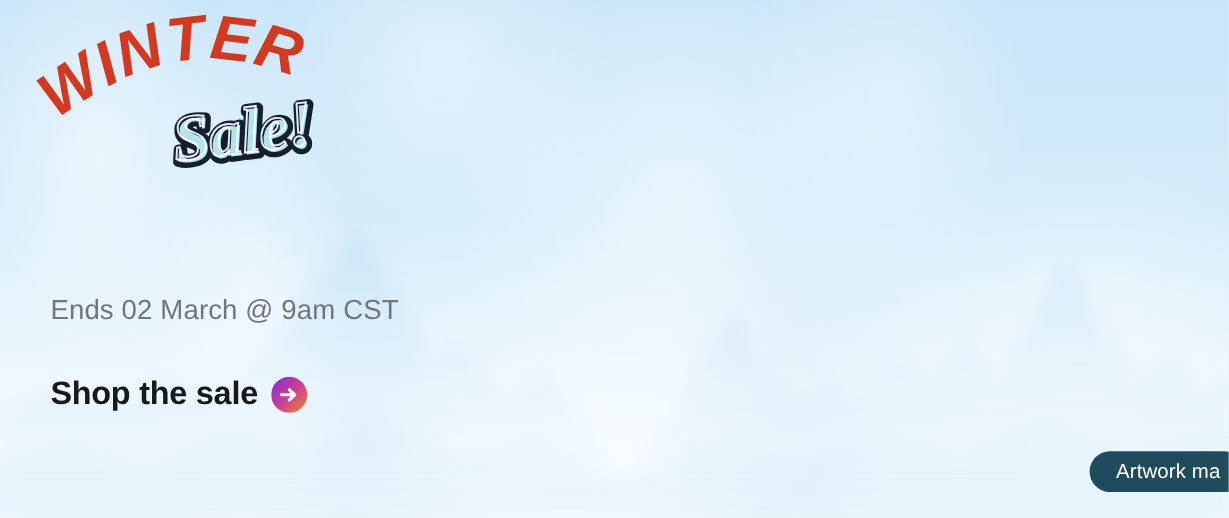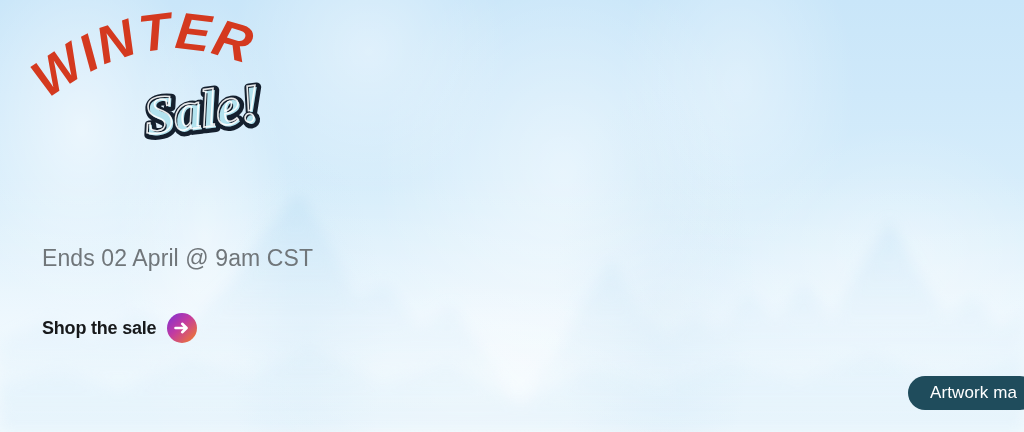--- a/index.html
+++ b/index.html
@@ -101,21 +101,21 @@
     position: absolute;
     left: 42px;
     top: 313px;
     display: inline-flex;
     align-items: center;
     gap: 11px;
     text-decoration: none;
     cursor: pointer;
   }
   .cta-label {
-    font-size: 18px;
+    font-size: 27px;
     font-weight: 700;
     letter-spacing: -0.2px;
     color: #17191b;
     white-space: nowrap;
   }
   .cta-arrow {
     width: 30px;
     height: 30px;
     display: block;
     flex: 0 0 auto;
@@ -184,21 +184,21 @@
 
       <g transform="translate(112,106) rotate(-7)">
         <text font-family="'Liberation Serif', serif" font-size="54" font-style="italic" font-weight="700" fill="none" stroke="#15202e" stroke-width="9" stroke-linejoin="round">Sale!</text>
         <text font-family="'Liberation Serif', serif" font-size="54" font-style="italic" font-weight="700" fill="#b3e3ef">Sale!</text>
         <text font-family="'Liberation Serif', serif" font-size="54" font-style="italic" font-weight="700" fill="none" stroke="#ffffff" stroke-width="1.6" opacity="0.9" transform="translate(-1.5,-2)">Sale!</text>
       </g>
     </svg>
   </div>
 
 
-  <p class="subline">Ends 02 April @ 9am CST</p>
+  <p class="subline">Ends 02 March @ 9am CST</p>
 
   <a class="cta" href="#">
     <span class="cta-label">Shop the sale</span>
     <span class="cta-arrow">
       <svg viewBox="0 0 30 30" aria-hidden="true">
         <defs>
           <linearGradient id="arrowGrad" x1="0" y1="0" x2="1" y2="1">
             <stop offset="0%" stop-color="#7b2fd6"></stop>
             <stop offset="45%" stop-color="#c33ba0"></stop>
             <stop offset="100%" stop-color="#f58220"></stop>

